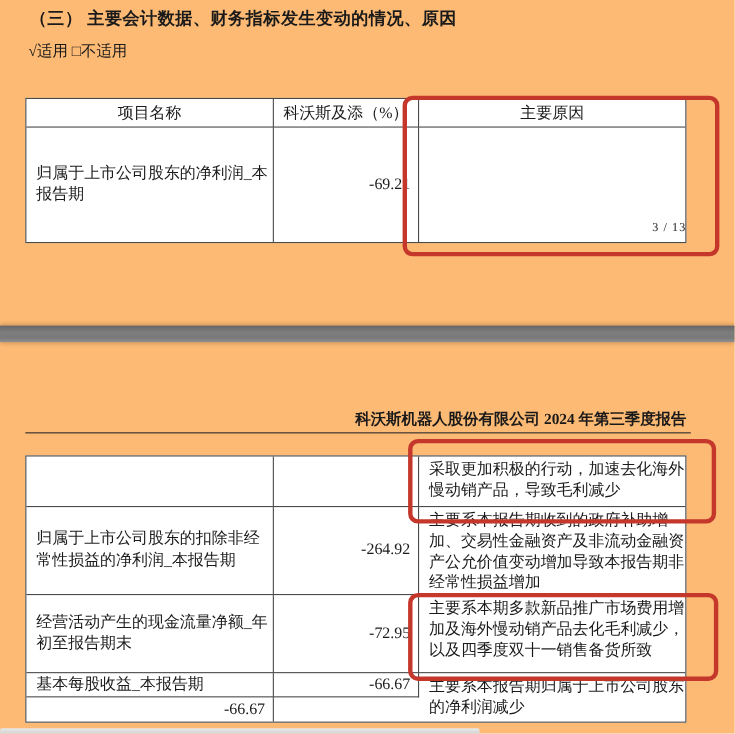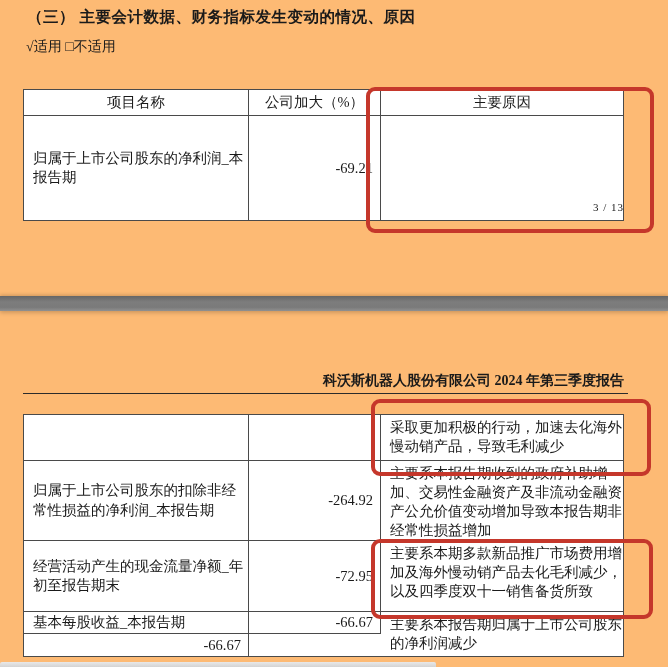--- a/index.html
+++ b/index.html
@@ -55,21 +55,21 @@
 </head>
 <body>
 
 <div class="canvas">
 
   <div class="abs h1">（三） 主要会计数据、财务指标发生变动的情况、原因</div>
   <div class="abs applicable">√适用 □不适用</div>
 
   <div class="grid-table t1">
     <div class="cell hdr">项目名称</div>
-    <div class="cell hdr">公司加大（%）</div>
+    <div class="cell hdr">科沃斯及添（%）</div>
     <div class="cell hdr col3">主要原因</div>
 
     <div class="cell item lastrow">归属于上市公司股东的净利润_本
 报告期</div>
     <div class="cell num lastrow">-69.21</div>
   </div>
 
   <div class="abs pageno">3 / 13</div>
 
   <div class="redbox redbox1" style="border-color: rgb(197, 55, 43);"></div>

